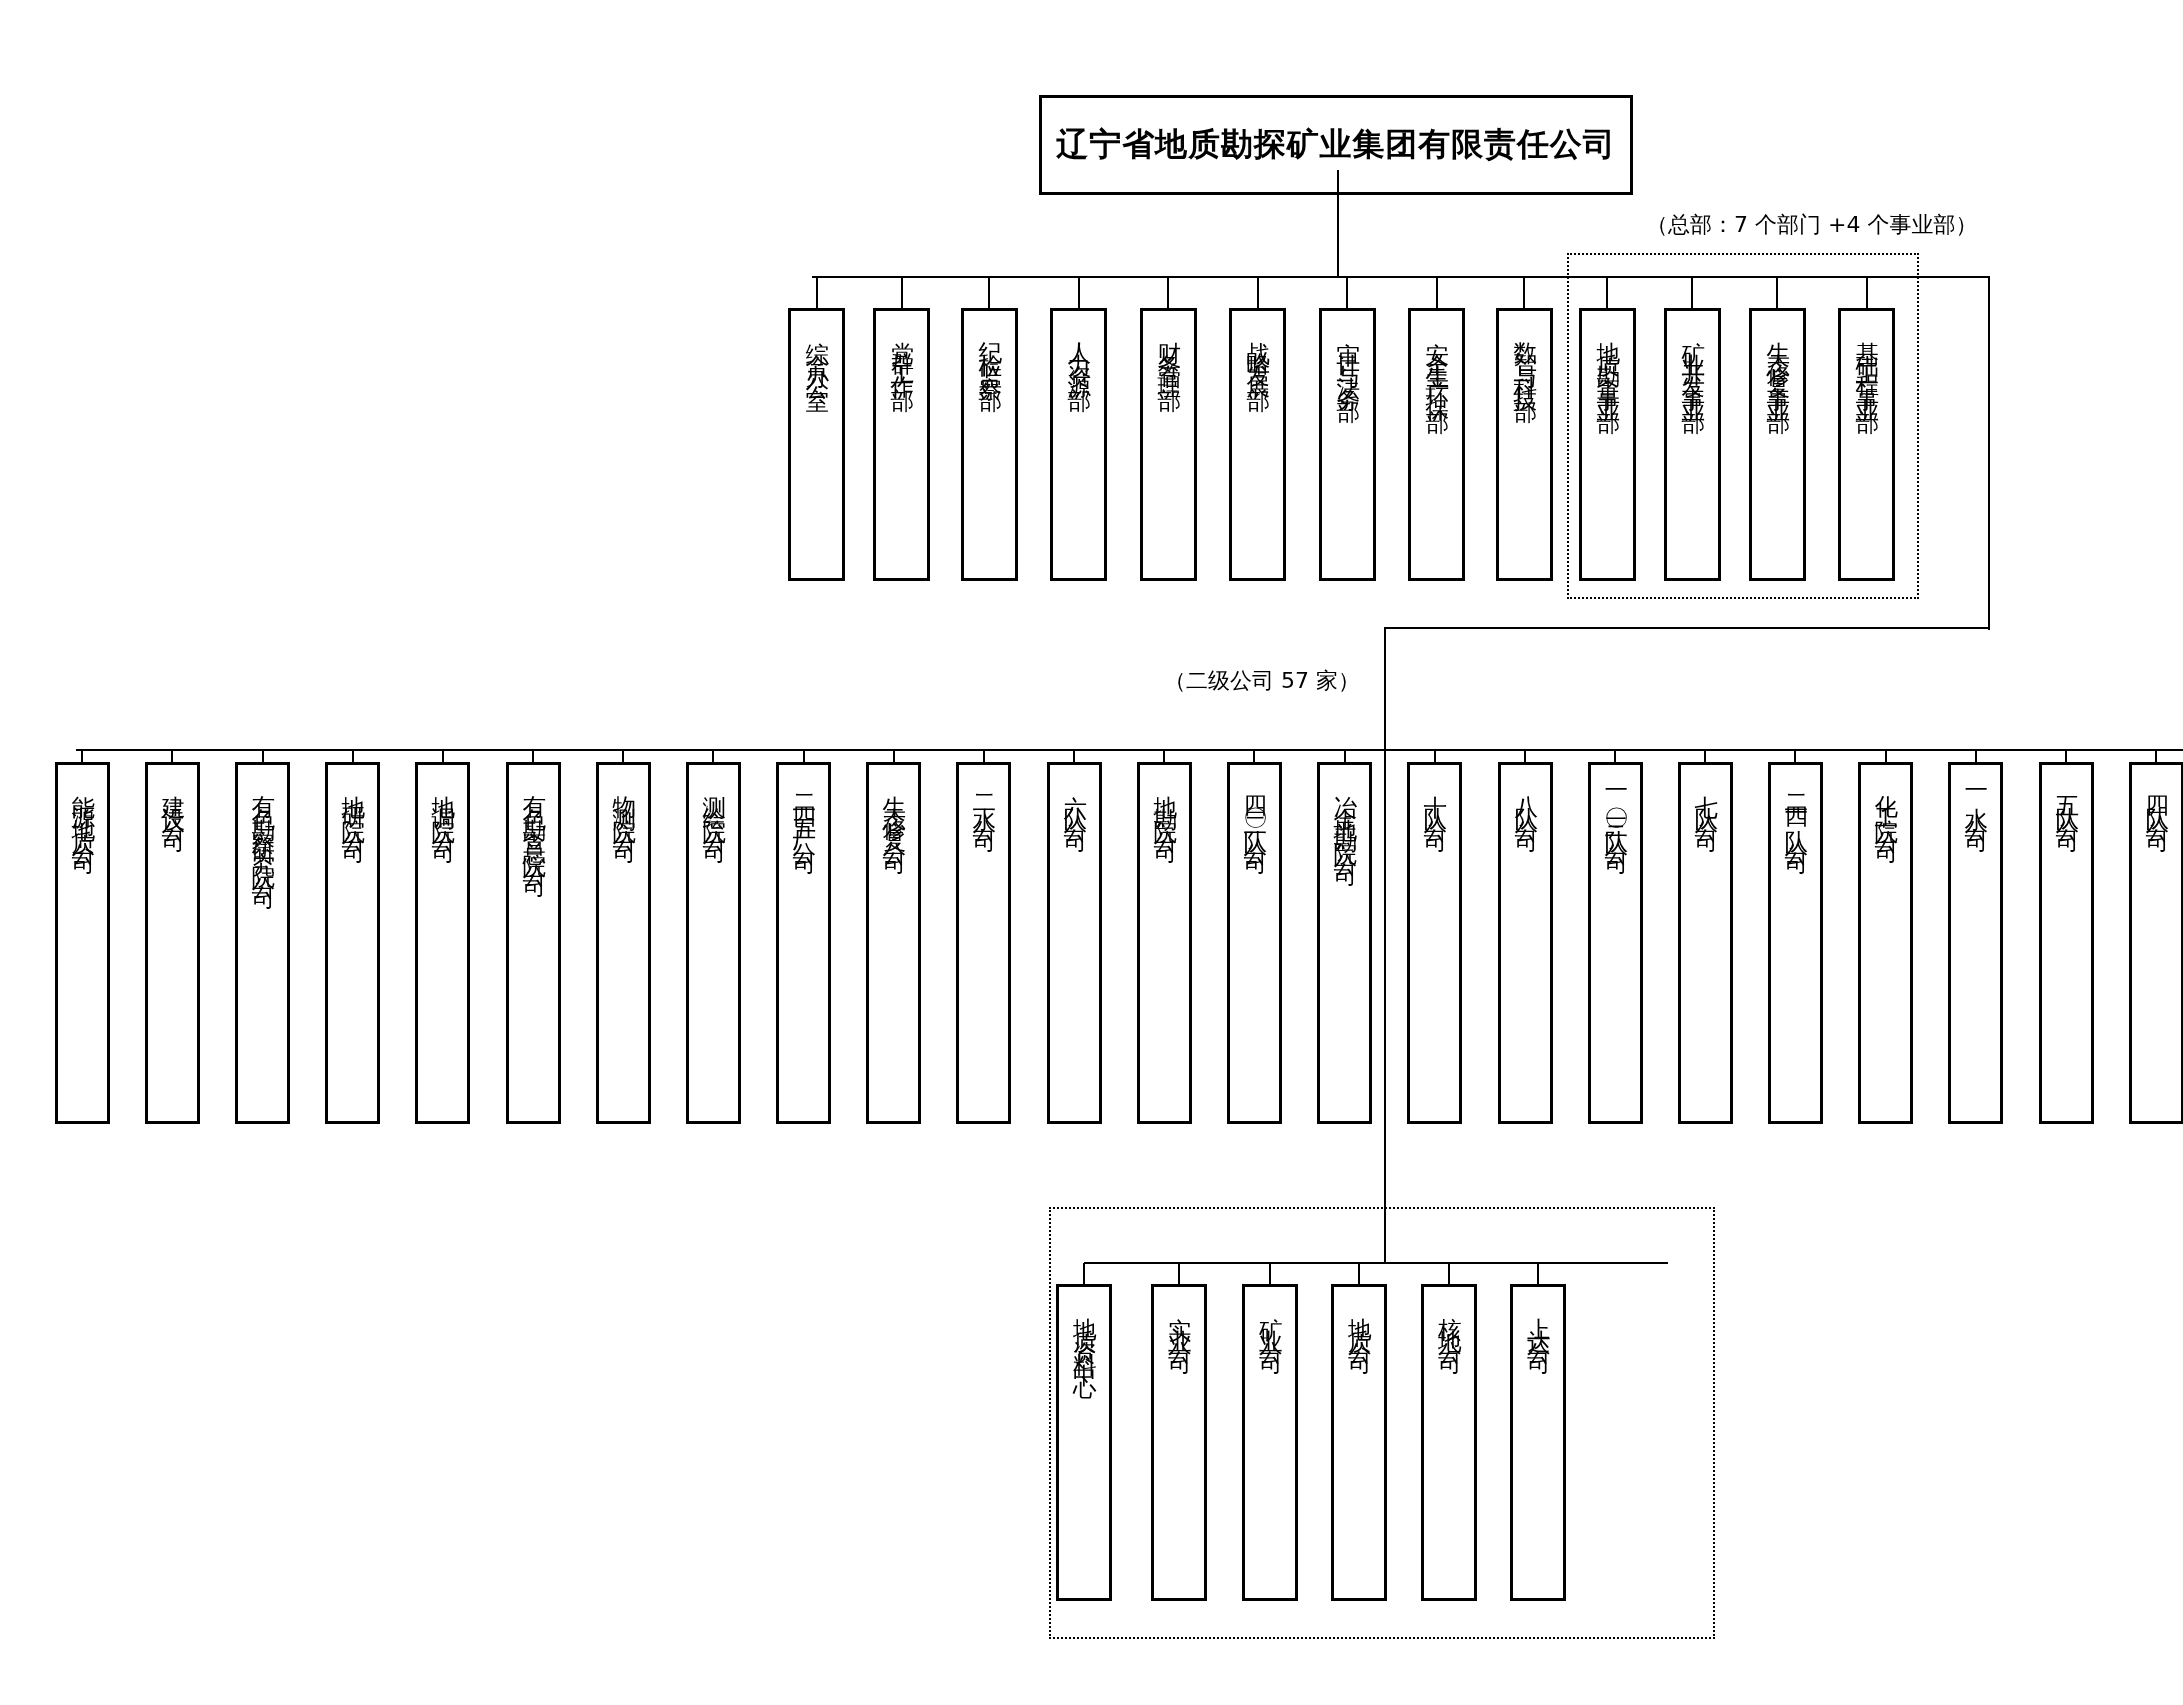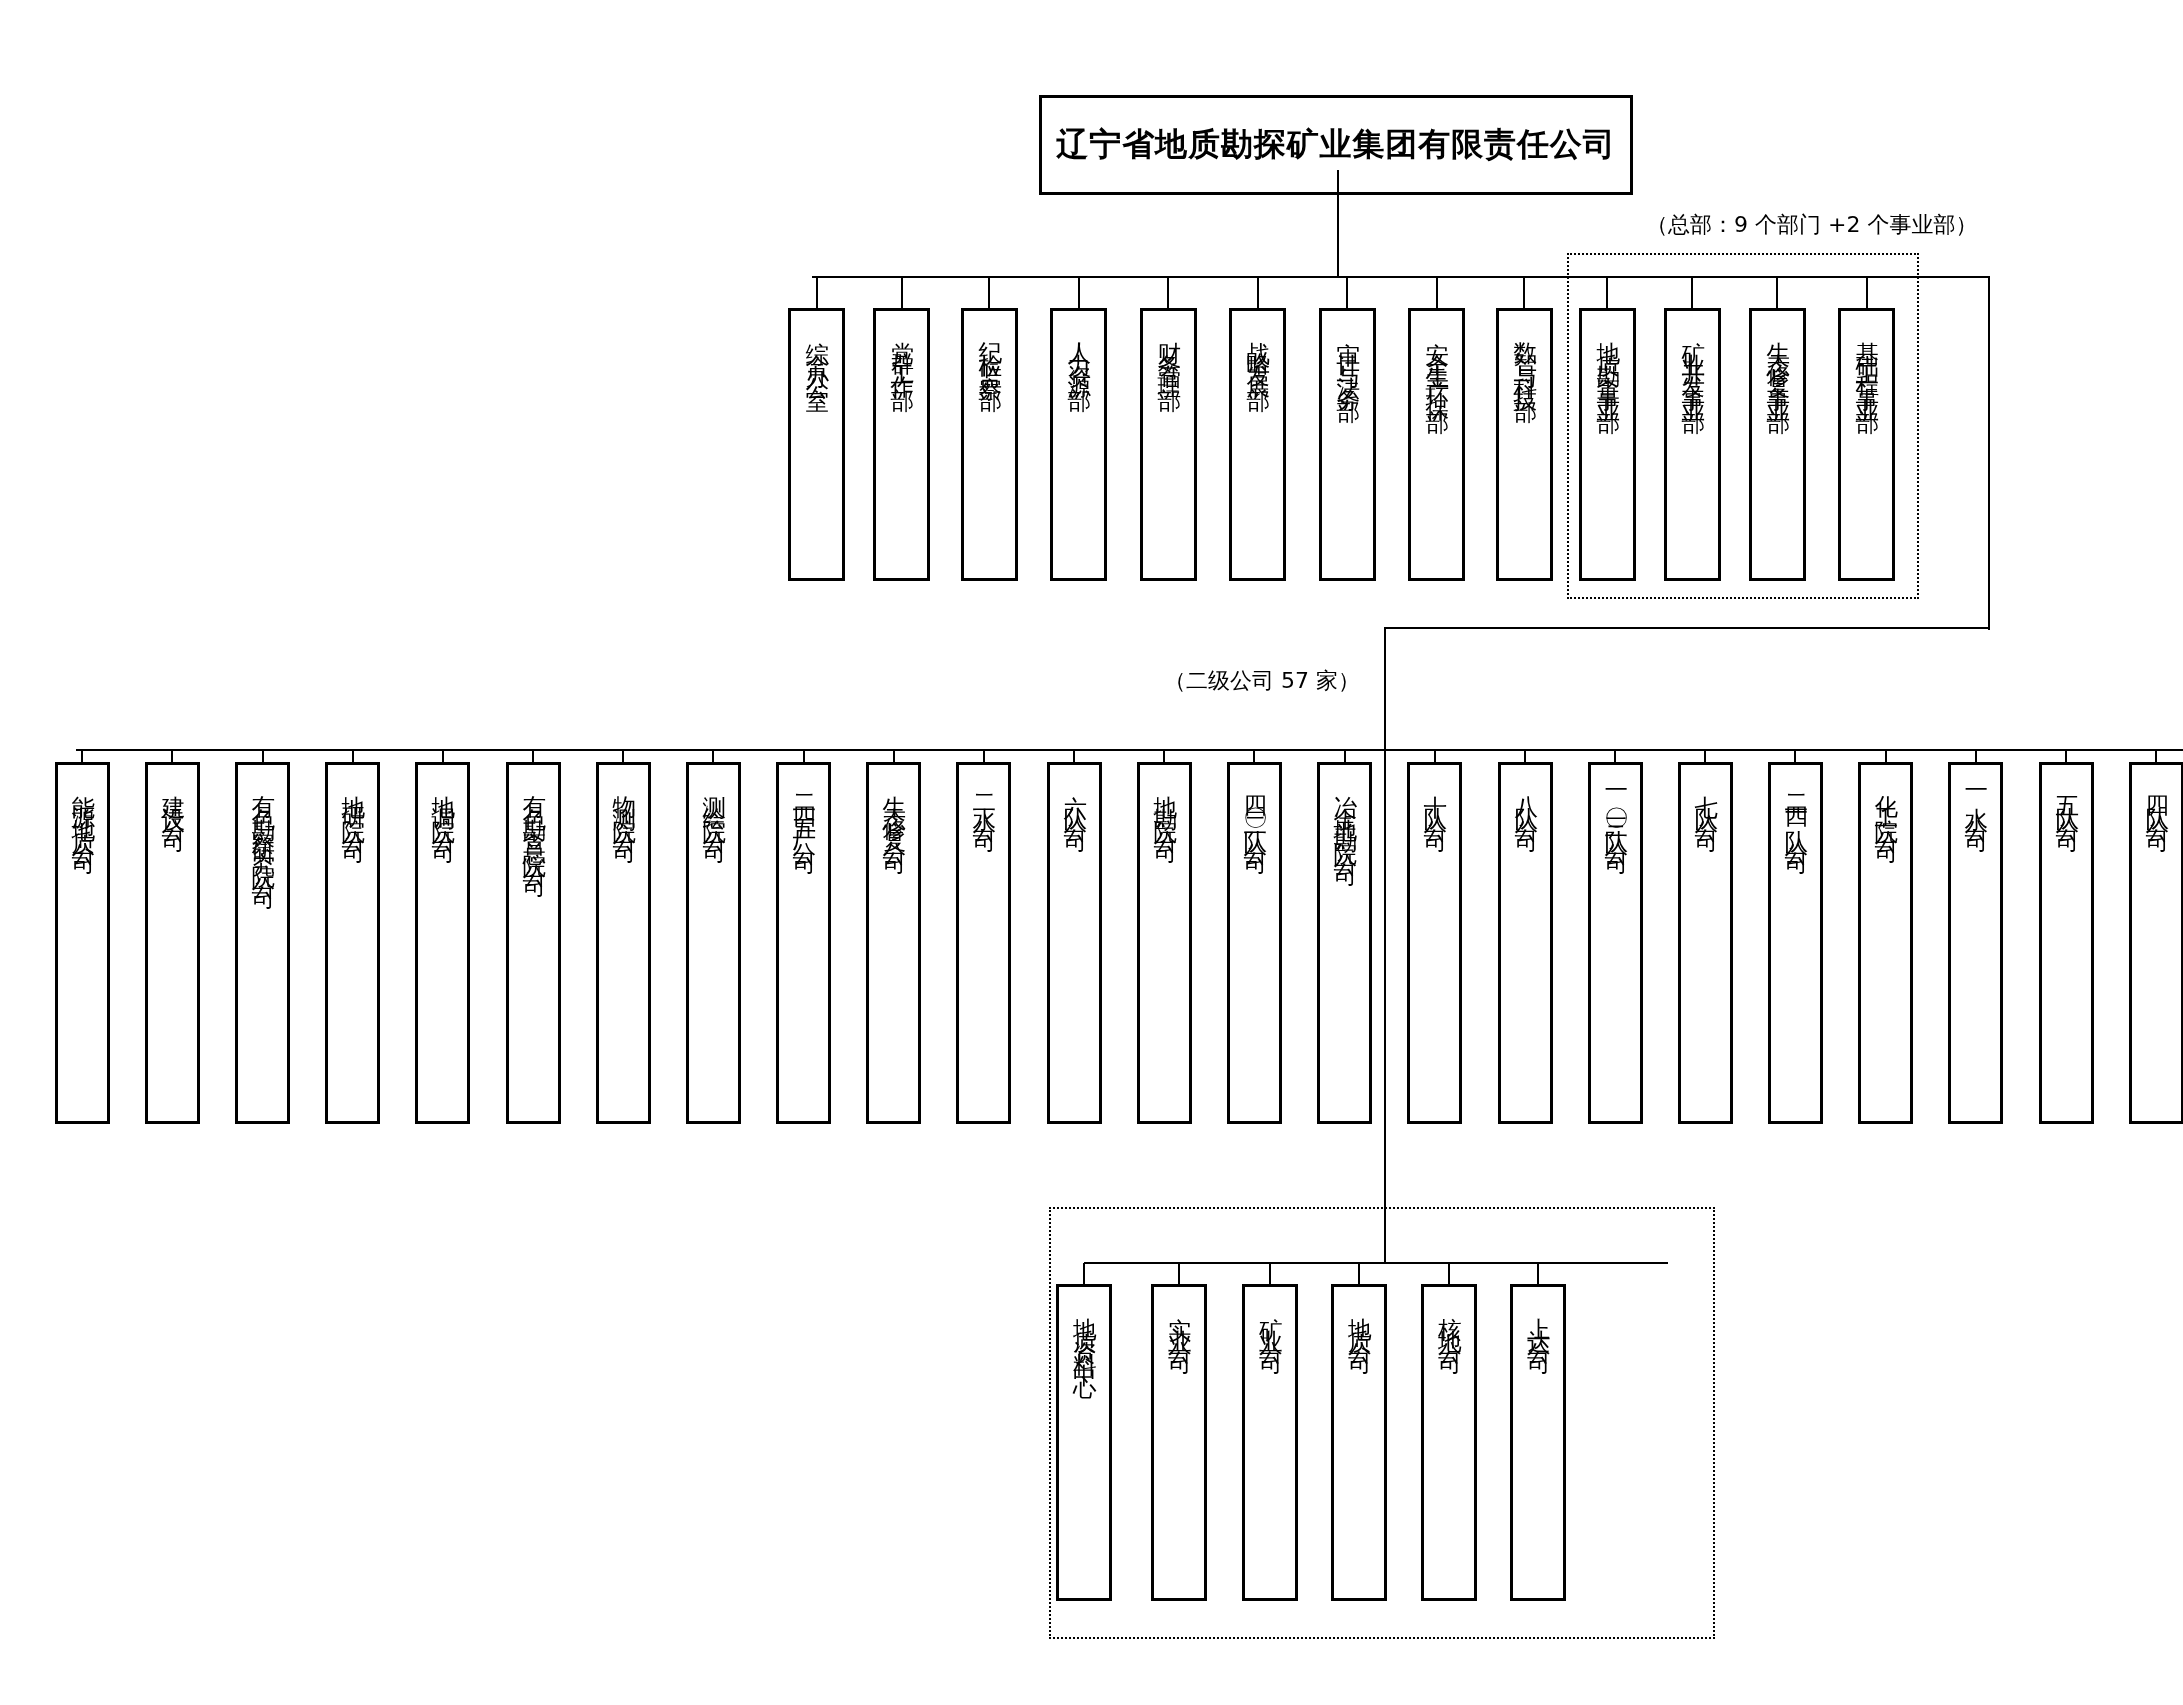--- a/index.html
+++ b/index.html
@@ -18,21 +18,21 @@
 </head>
 <body>
 
 <div id="canvas">
 
   <div class="root">
     <span>辽宁省地质勘探矿业集团有限责任公司</span>
   </div>
   <div class="line" style="left:1337px;top:170px;width:2.2px;height:107px;"></div>
 
-  <div class="note" style="left:1646px;top:210px;">（总部：9 个部门 +2 个事业部）</div>
+  <div class="note" style="left:1646px;top:210px;">（总部：7 个部门 +4 个事业部）</div>
 
   <div class="line" style="left:812px;top:276px;width:1178px;height:2.2px;"></div>
 
   <div class="line" style="left:1988px;top:276px;width:2.2px;height:354px;"></div>
   <div class="line" style="left:1384px;top:627px;width:606px;height:2.2px;"></div>
   <div class="line" style="left:1384px;top:627px;width:2.2px;height:637px;"></div>
 
   <div class="dotted" style="left:1567px;top:253px;width:352px;height:346px;"></div>
 
   <div id="hq-row">

